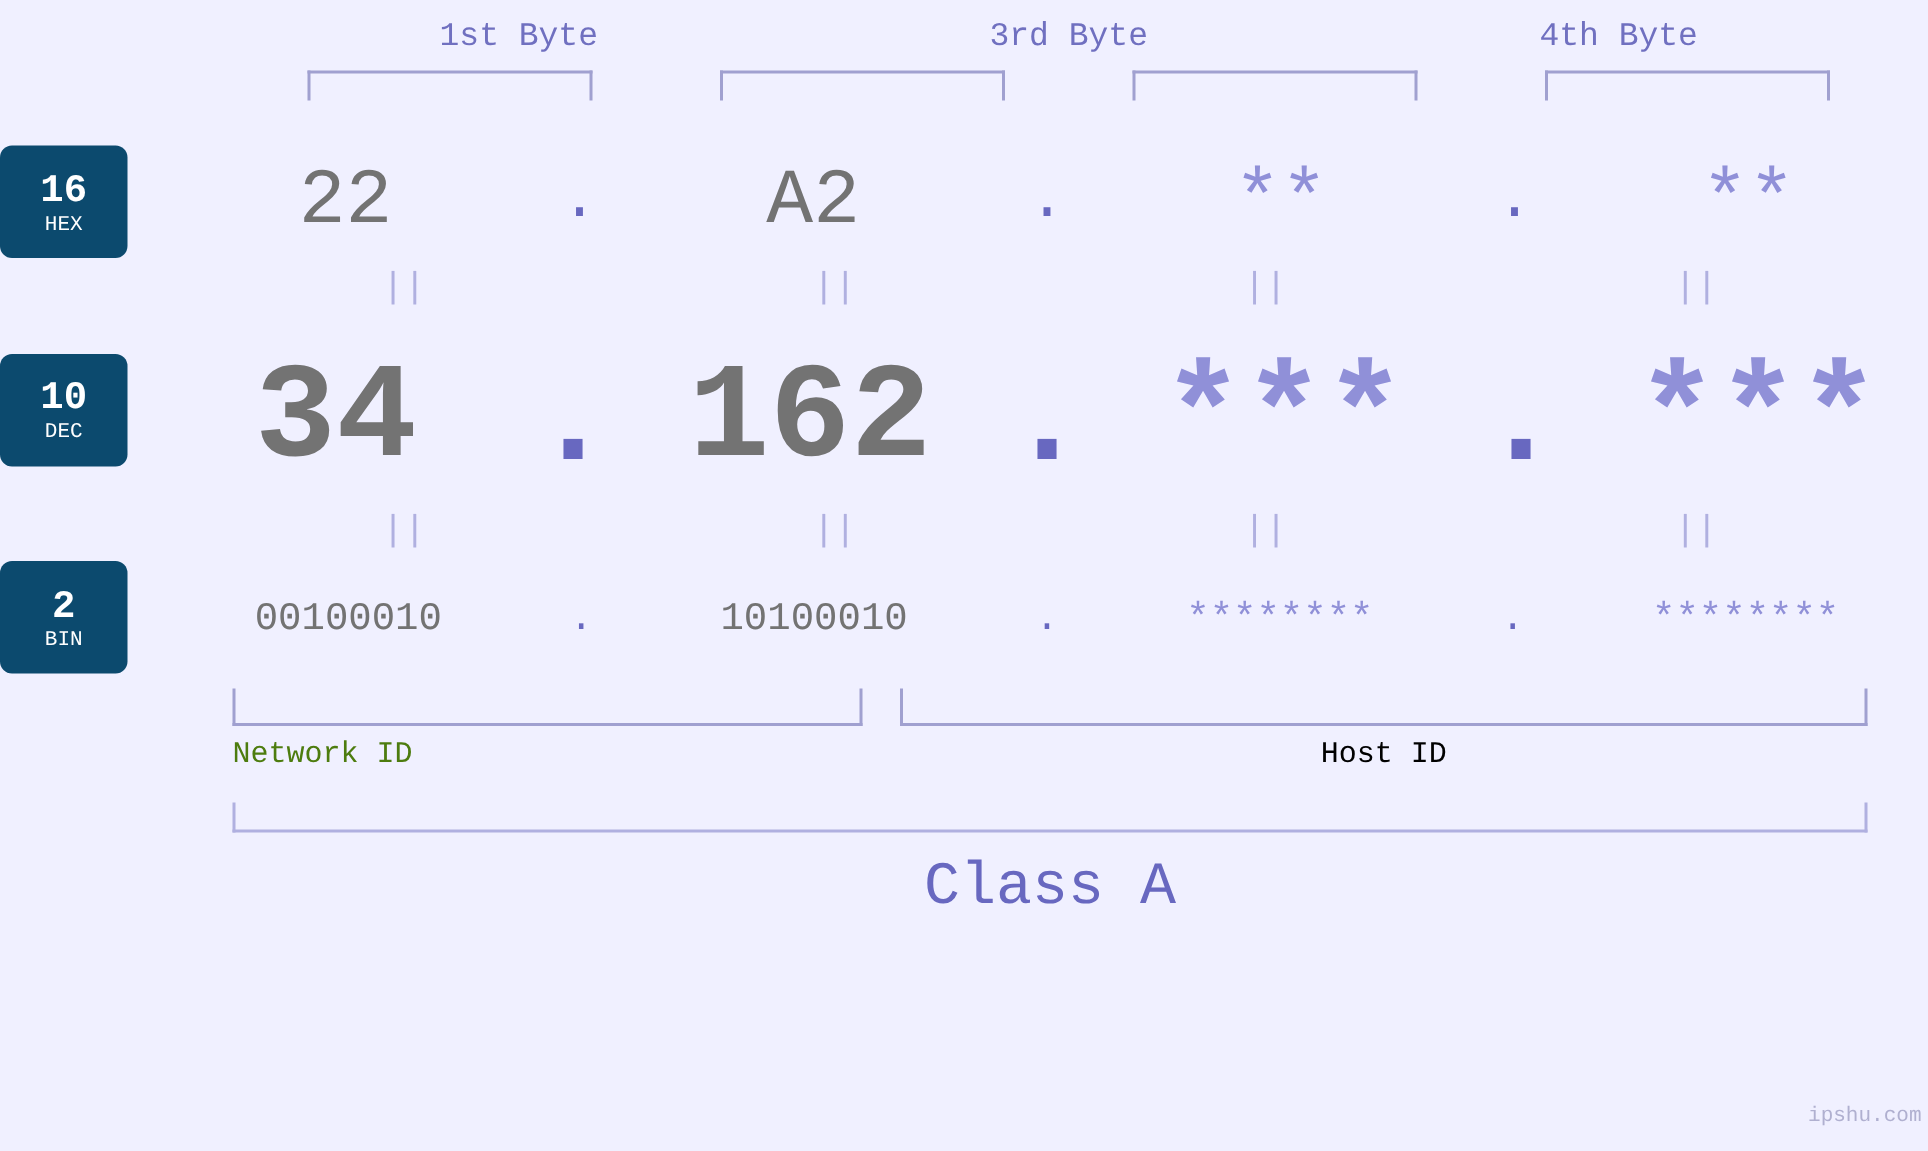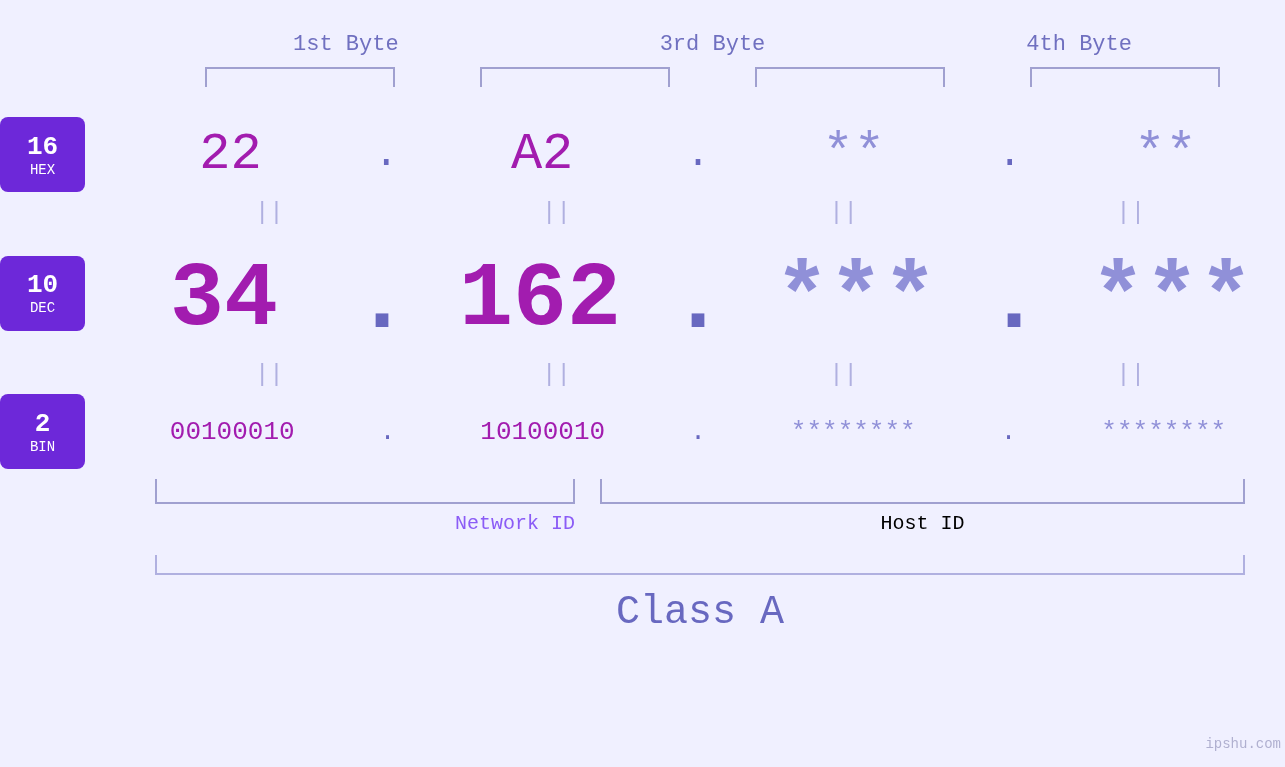--- a/index.html
+++ b/index.html
@@ -12,21 +12,21 @@
       position: relative;
     }
 
     .container {
       width: 1285px;
       height: 767px;
       position: relative;
       display: flex;
       flex-direction: column;
       align-items: center;
-      padding-top: 32px;
+      padding-top: 12px;
     }
 
     
     .byte-headers {
       display: flex;
       width: 1100px;
       margin-left: 140px;
       justify-content: space-around;
       margin-bottom: 10px;
     }
@@ -60,21 +60,21 @@
     .row-with-label {
       display: flex;
       align-items: center;
       width: 100%;
       margin-bottom: 0;
     }
 
     .label-box {
       width: 85px;
       height: 75px;
-      background: #6d28d9;
+      background: #0c4a6e;
       border-radius: 8px;
       display: flex;
       flex-direction: column;
       align-items: center;
       justify-content: center;
       margin-right: 26px;
       flex-shrink: 0;
     }
 
     .label-number {
@@ -93,21 +93,21 @@
     
     .values-row {
       display: flex;
       align-items: center;
       flex: 1;
       justify-content: space-around;
       width: 1090px;
     }
 
     .cell-value {
-      color: #a21caf;
+      color: #737373;
       text-align: center;
       width: 190px;
       font-family: 'Courier New', Courier, monospace;
     }
 
     .cell-value.hex-val {
       font-size: 52px;
     }
 
     .cell-value.dec-val {
@@ -189,22 +189,22 @@
     }
 
     .label-row {
       display: flex;
       width: 100%;
       margin-top: 8px;
     }
 
     .network-label {
       width: 420px;
-      text-align: right;
-      color: #8b5cf6;
+      text-align: left;
+      color: #4d7c0f;
       font-size: 20px;
       font-family: 'Courier New', Courier, monospace;
     }
 
     .host-label {
       width: 645px;
       text-align: center;
       color: #000000;
       font-size: 20px;
       font-family: 'Courier New', Courier, monospace;

